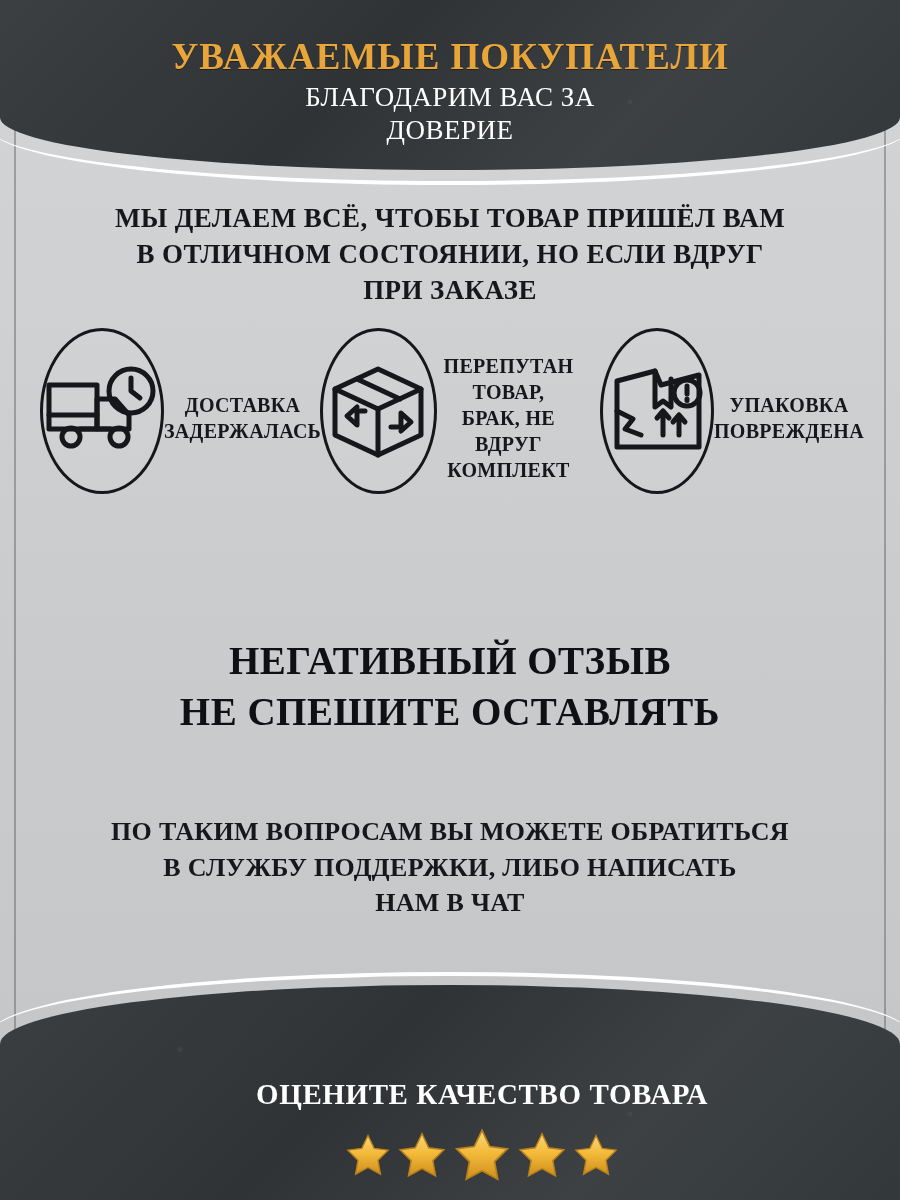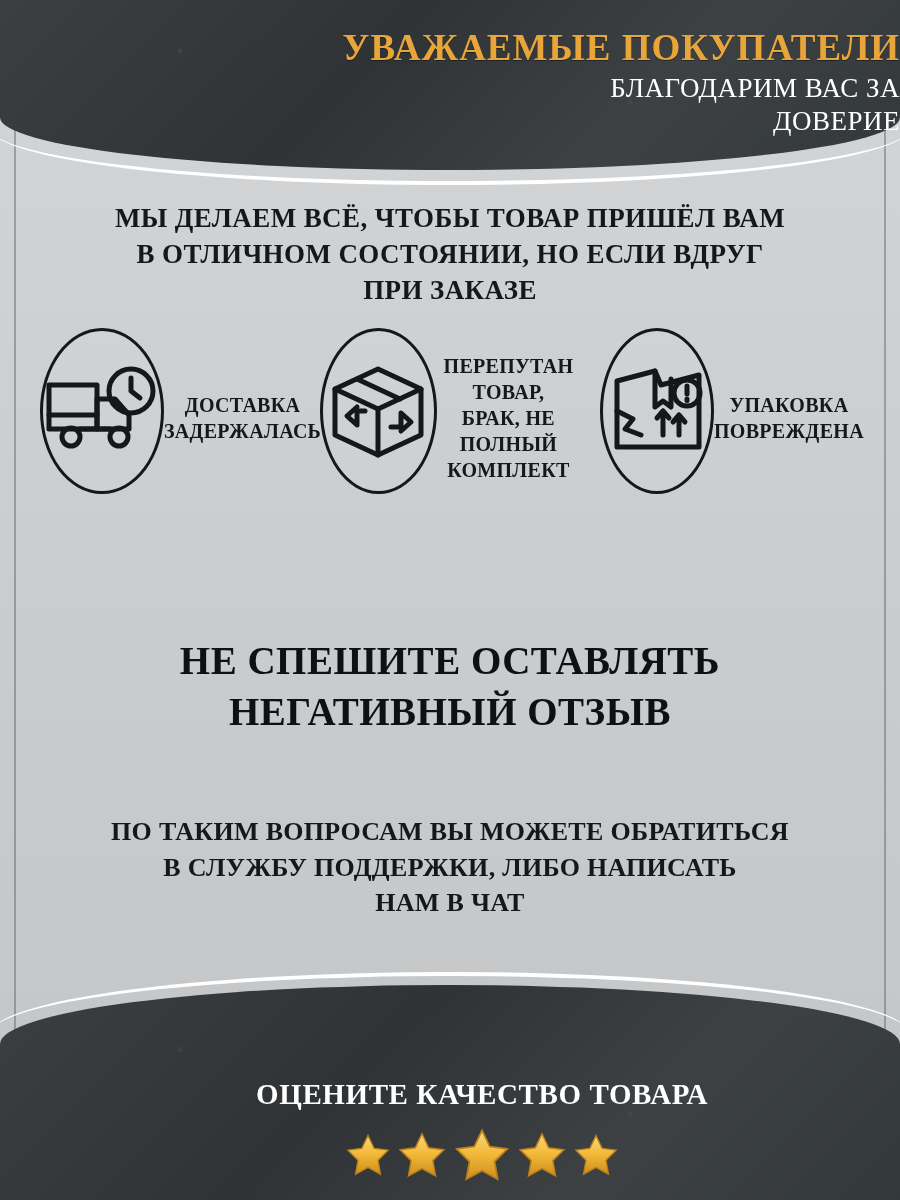--- a/index.html
+++ b/index.html
@@ -77,24 +77,24 @@
     bottom: 0;
     width: 2px;
     background: rgba(90,95,100,0.45);
   }
   .side-line.left { left: 14px; }
   .side-line.right { right: 14px; }
 
   
   .header {
     position: absolute;
-    top: 4px;
+    top: 13px;
     left: 0;
     width: 900px;
-    text-align: right;
+    text-align: center;
     z-index: 5;
   }
   .header-title {
     margin-top: 22px;
     font-size: 37px;
     font-weight: bold;
     letter-spacing: 1px;
     color: #e8a53a;
     text-shadow: 0 1px 0 rgba(0,0,0,0.4);
   }
@@ -263,21 +263,21 @@
           <path d="M12 30 L55 10 L98 30 L98 76 L55 96 L12 76 Z"></path>
           <path d="M12 30 L55 50 L98 30"></path>
           <path d="M55 50 L55 96"></path>
           <path d="M34 20 L77 40"></path>
           <path d="M42 52 h-8 v14 l-10 -9 l10 -9"></path>
           <path d="M68 68 h10 v-14 l10 9 l-10 9"></path>
         </svg>
       </div>
       <div class="icon-caption">
         <div>ПЕРЕПУТАН ТОВАР,</div>
-        <div>БРАК, НЕ ПОЛНЫЙ</div>
+        <div>БРАК, НЕ ВДРУГ</div>
         <div>КОМПЛЕКТ</div>
       </div>
     </div>
 
     <div class="icon-col">
       <div class="icon-circle">
         <svg width="108" height="104" viewBox="0 0 108 104" fill="none" stroke="#15171a" stroke-width="5" stroke-linecap="round" stroke-linejoin="round" aria-hidden="true">
           <path d="M14 22 L52 12 L58 26 L96 16 L96 88 L14 88 Z"></path>
           <path d="M14 52 L30 60 L22 70 L38 76"></path>
           <path d="M52 12 L52 48 L60 42 L68 48 L68 20"></path>
@@ -290,22 +290,22 @@
       </div>
       <div class="icon-caption">
         <div>УПАКОВКА</div>
         <div>ПОВРЕЖДЕНА</div>
       </div>
     </div>
 
   </div>
 
   <div class="headline">
+    <div>НЕГАТИВНЫЙ ОТЗЫВ</div>
     <div>НЕ СПЕШИТЕ ОСТАВЛЯТЬ</div>
-    <div>НЕГАТИВНЫЙ ОТЗЫВ</div>
   </div>
 
   <div class="support">
     <div>ПО ТАКИМ ВОПРОСАМ ВЫ МОЖЕТЕ ОБРАТИТЬСЯ</div>
     <div>В СЛУЖБУ ПОДДЕРЖКИ, ЛИБО НАПИСАТЬ</div>
     <div>НАМ В ЧАТ</div>
   </div>
 
   <div class="band band-bottom"></div>
   <div class="band-bottom-edge"></div>

